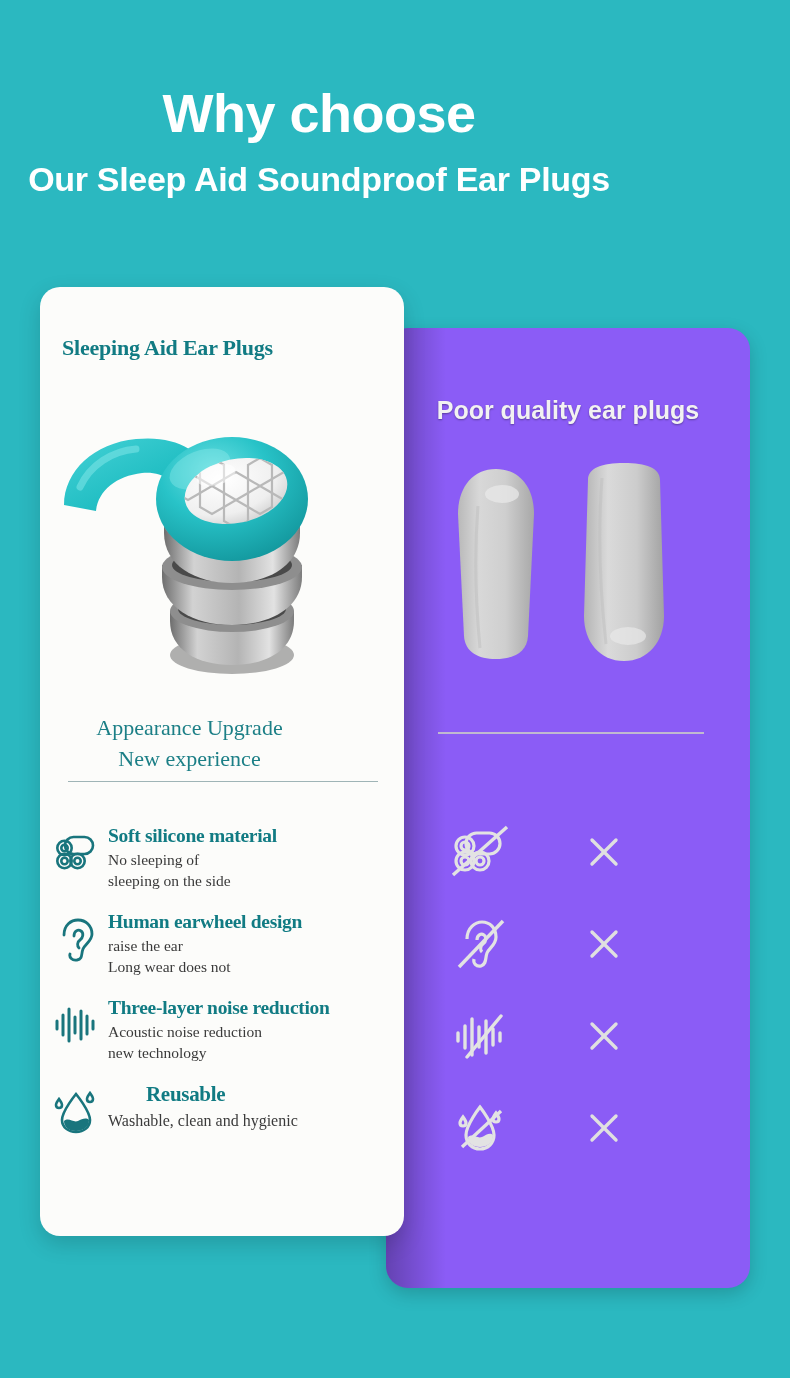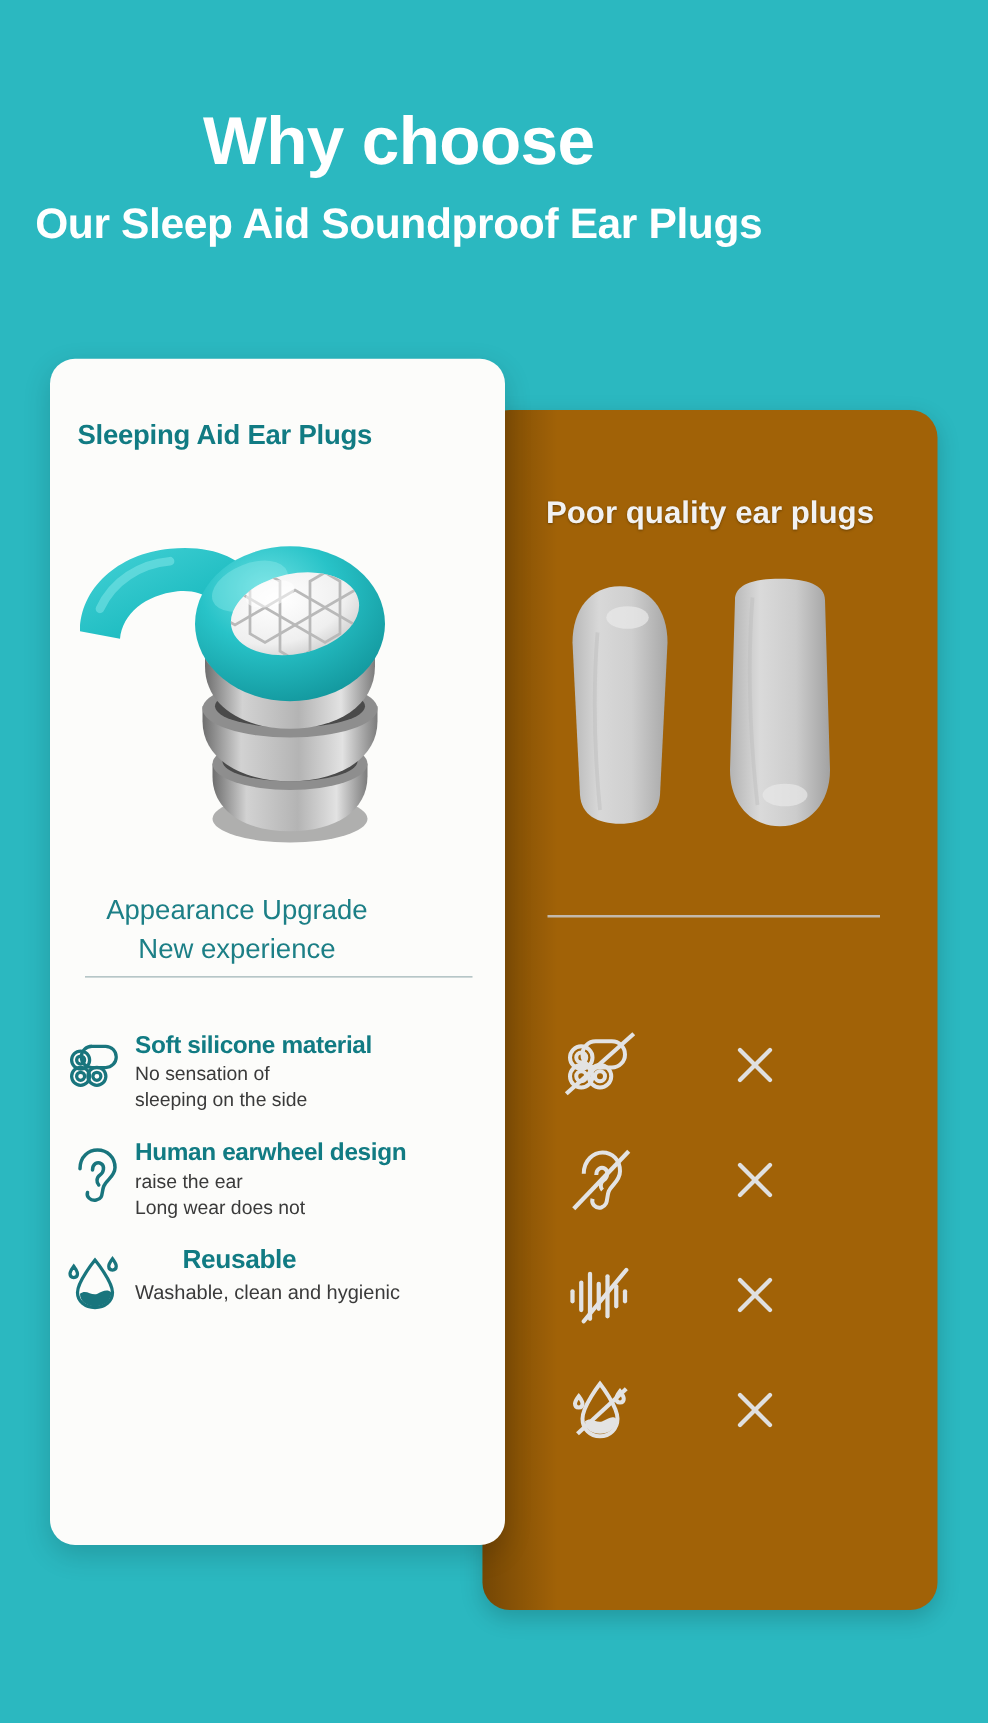--- a/index.html
+++ b/index.html
@@ -20,21 +20,21 @@
   .title-sub {
     margin:0; padding-top:22px;
     font-size:34px; font-weight:bold; color:#ffffff;
     letter-spacing:-0.3px; line-height:1.0;
   }
 
   
   .dark-panel {
     position:absolute; left:386px; top:328px;
     width:364px; height:960px;
-    background:#a16207;
+    background:#8b5cf6;
     border-radius:22px;
     box-shadow:0 6px 18px rgba(0,0,0,0.18);
   }
   .dark-panel-shade {
     position:absolute; left:0; top:0; width:60px; height:100%;
     border-radius:22px 0 0 22px;
     background:linear-gradient(to right, rgba(0,0,0,0.28), rgba(0,0,0,0));
     pointer-events:none;
   }
   .dark-title {
@@ -68,20 +68,21 @@
   }
 
   
   .white-card {
     position:absolute; left:40px; top:287px;
     width:364px; height:949px;
     background:#FCFCFA;
     border-radius:20px;
     box-shadow:0 8px 22px rgba(0,0,0,0.16);
     overflow:hidden;
+    font-family:Liberation Serif, serif;
   }
   .card-title {
     position:absolute; left:22px; top:48px;
     font-size:22px; font-weight:bold; color:#117B83;
     letter-spacing:-0.2px;
   }
 
   
   .product { position:absolute; left:10px; top:138px; width:344px; height:260px; }
 
@@ -324,39 +325,57 @@
           <circle cx="12.5" cy="18" r="7.2"></circle>
           <circle cx="12.5" cy="31" r="7.2"></circle>
           <circle cx="25.5" cy="31" r="7.2"></circle>
           <circle cx="12.5" cy="18" r="3.2"></circle>
           <circle cx="12.5" cy="31" r="3.2"></circle>
           <circle cx="25.5" cy="31" r="3.2"></circle>
         </svg>
       </div>
       <div class="f-text">
         <div class="f-head">Soft silicone material</div>
-        <div class="f-desc">No sensation of</div>
+        <div class="f-desc">No sleeping of</div>
         <div class="f-desc">sleeping on the side</div>
       </div>
     </div>
 
     <div class="feature">
       <div class="f-icon">
         <svg width="48" height="46" viewBox="0 0 48 46" fill="none" stroke="#19757D" stroke-width="2.8" stroke-linecap="round">
           <path d="M12 19 C12 9 19 4 26 4 C34 4 40 10 40 18 C40 25 33 28 31 33 C29 38 31 43 25 44 C20 45 17 41 18 38"></path>
           <path d="M22 20 C22 15 26 13 29 15 C32 17 31 22 28 24 C25 26 25 30 27 32"></path>
         </svg>
       </div>
       <div class="f-text">
         <div class="f-head">Human earwheel design</div>
         <div class="f-desc">raise the ear</div>
         <div class="f-desc">Long wear does not</div>
       </div>
     </div>
 
+    <div class="feature">
+      <div class="f-icon">
+        <svg width="48" height="46" viewBox="0 0 48 46" stroke="#19757D" stroke-width="3" stroke-linecap="round">
+          <line x1="5" y1="19" x2="5" y2="27"></line>
+          <line x1="11" y1="13" x2="11" y2="33"></line>
+          <line x1="17" y1="7" x2="17" y2="39"></line>
+          <line x1="23" y1="15" x2="23" y2="31"></line>
+          <line x1="29" y1="9" x2="29" y2="37"></line>
+          <line x1="35" y1="14" x2="35" y2="32"></line>
+          <line x1="41" y1="19" x2="41" y2="27"></line>
+        </svg>
+      </div>
+      <div class="f-text">
+        <div class="f-head">Three-layer noise reduction</div>
+        <div class="f-desc">Acoustic noise reduction</div>
+        <div class="f-desc">new technology</div>
+      </div>
+    </div>
 
     <div class="feature reusable">
       <div class="f-icon">
         <svg width="48" height="46" viewBox="0 0 48 46" fill="none" stroke="#19757D" stroke-width="2.6">
           <path d="M24 6 C24 6 38 23 38 32 C38 39 32 44 24 44 C16 44 10 39 10 32 C10 23 24 6 24 6 Z"></path>
           <path d="M12 33 C17 29 21 35 26 33 C30 31 34 29 37 32 C37 39 31 43 24 43 C17 43 12 39 12 33 Z" fill="#19757D" stroke="none"></path>
           <path d="M7 11 C7 11 10 15 10 17 C10 19 9 20 7 20 C5 20 4 19 4 17 C4 15 7 11 7 11 Z"></path>
           <path d="M38 5 C38 5 41 9 41 11 C41 13 40 14 38 14 C36 14 35 13 35 11 C35 9 38 5 38 5 Z"></path>
         </svg>
       </div>

